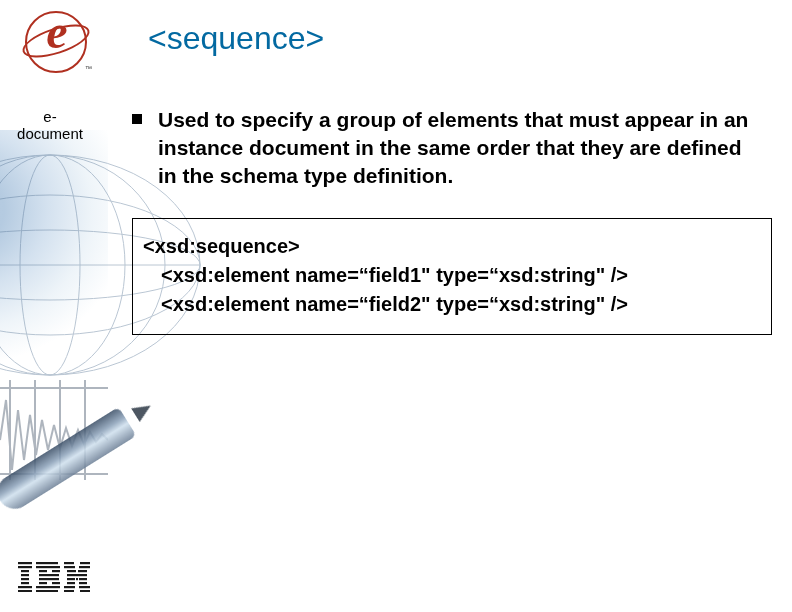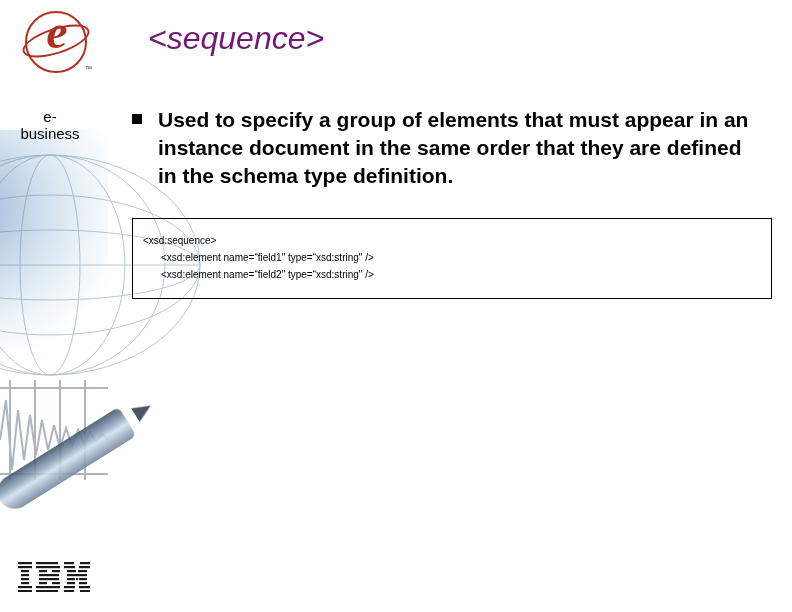--- a/index.html
+++ b/index.html
@@ -139,22 +139,21 @@
     width: 72px;
     height: 30px;
   }
   .ibm-logo svg { width: 72px; height: 30px; }
 
   .title {
     position: absolute;
     left: 148px;
     top: 20px;
     font-size: 32px;
-    color: #701a75;
-    font-style: italic;
+    color: #0369a1;
   }
 
   .bullet-block {
     position: absolute;
     left: 132px;
     top: 106px;
     width: 620px;
   }
   .bullet-row {
     display: flex;
@@ -179,22 +178,22 @@
     position: absolute;
     left: 132px;
     top: 218px;
     width: 640px;
     border: 1px solid #000;
     padding: 10px 10px 12px 10px;
     box-sizing: border-box;
   }
   .code-line {
     font-family: Arial, Helvetica, sans-serif;
-    font-weight: normal;
-    font-size: 10px;
+    font-weight: bold;
+    font-size: 20px;
     color: #000;
     margin: 6px 0;
     white-space: pre;
   }
   .code-line.indent { padding-left: 18px; }
 </style>
 </head>
 <body>
 
 <div class="slide">
@@ -235,21 +234,21 @@
     </div>
 
     <div class="logo-e">
       <div class="ring"></div>
       <div class="orbit"></div>
       <div class="e">e</div>
       <div class="tm">™</div>
     </div>
     <div class="ebusiness">
       <span>e-</span><br>
-      <span>business</span>
+      <span>document</span>
     </div>
 
     <div class="ibm-logo" aria-label="IBM">
       <svg viewBox="0 0 72 30">
         <g fill="#1a1a1a">
           <rect x="0" y="0" width="14" height="2.2"></rect>
           <rect x="0" y="4" width="14" height="2.2"></rect>
           <rect x="3" y="8" width="8" height="2.2"></rect>
           <rect x="3" y="12" width="8" height="2.2"></rect>
           <rect x="3" y="16" width="8" height="2.2"></rect>

